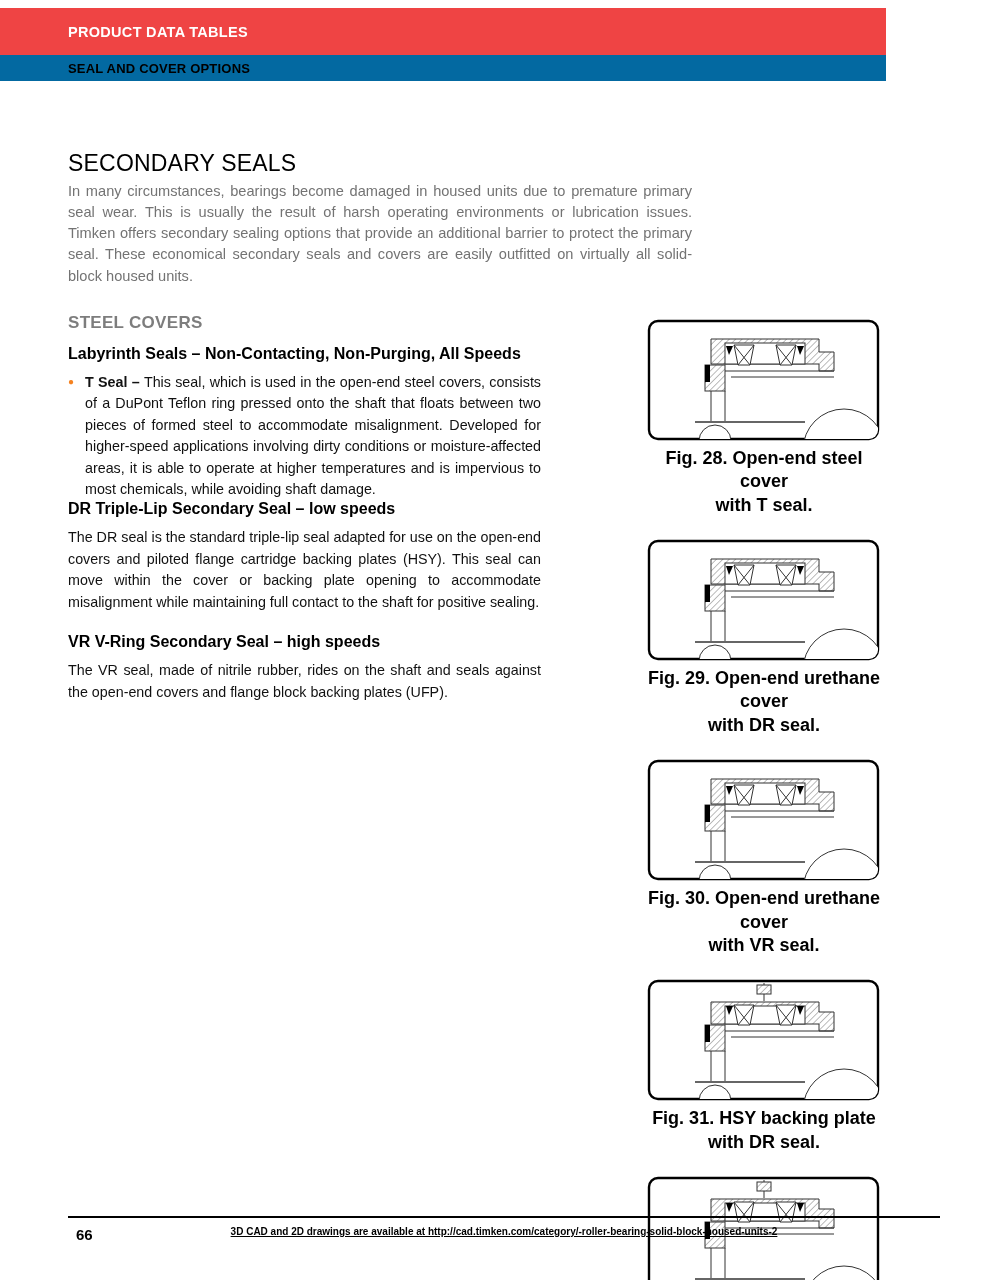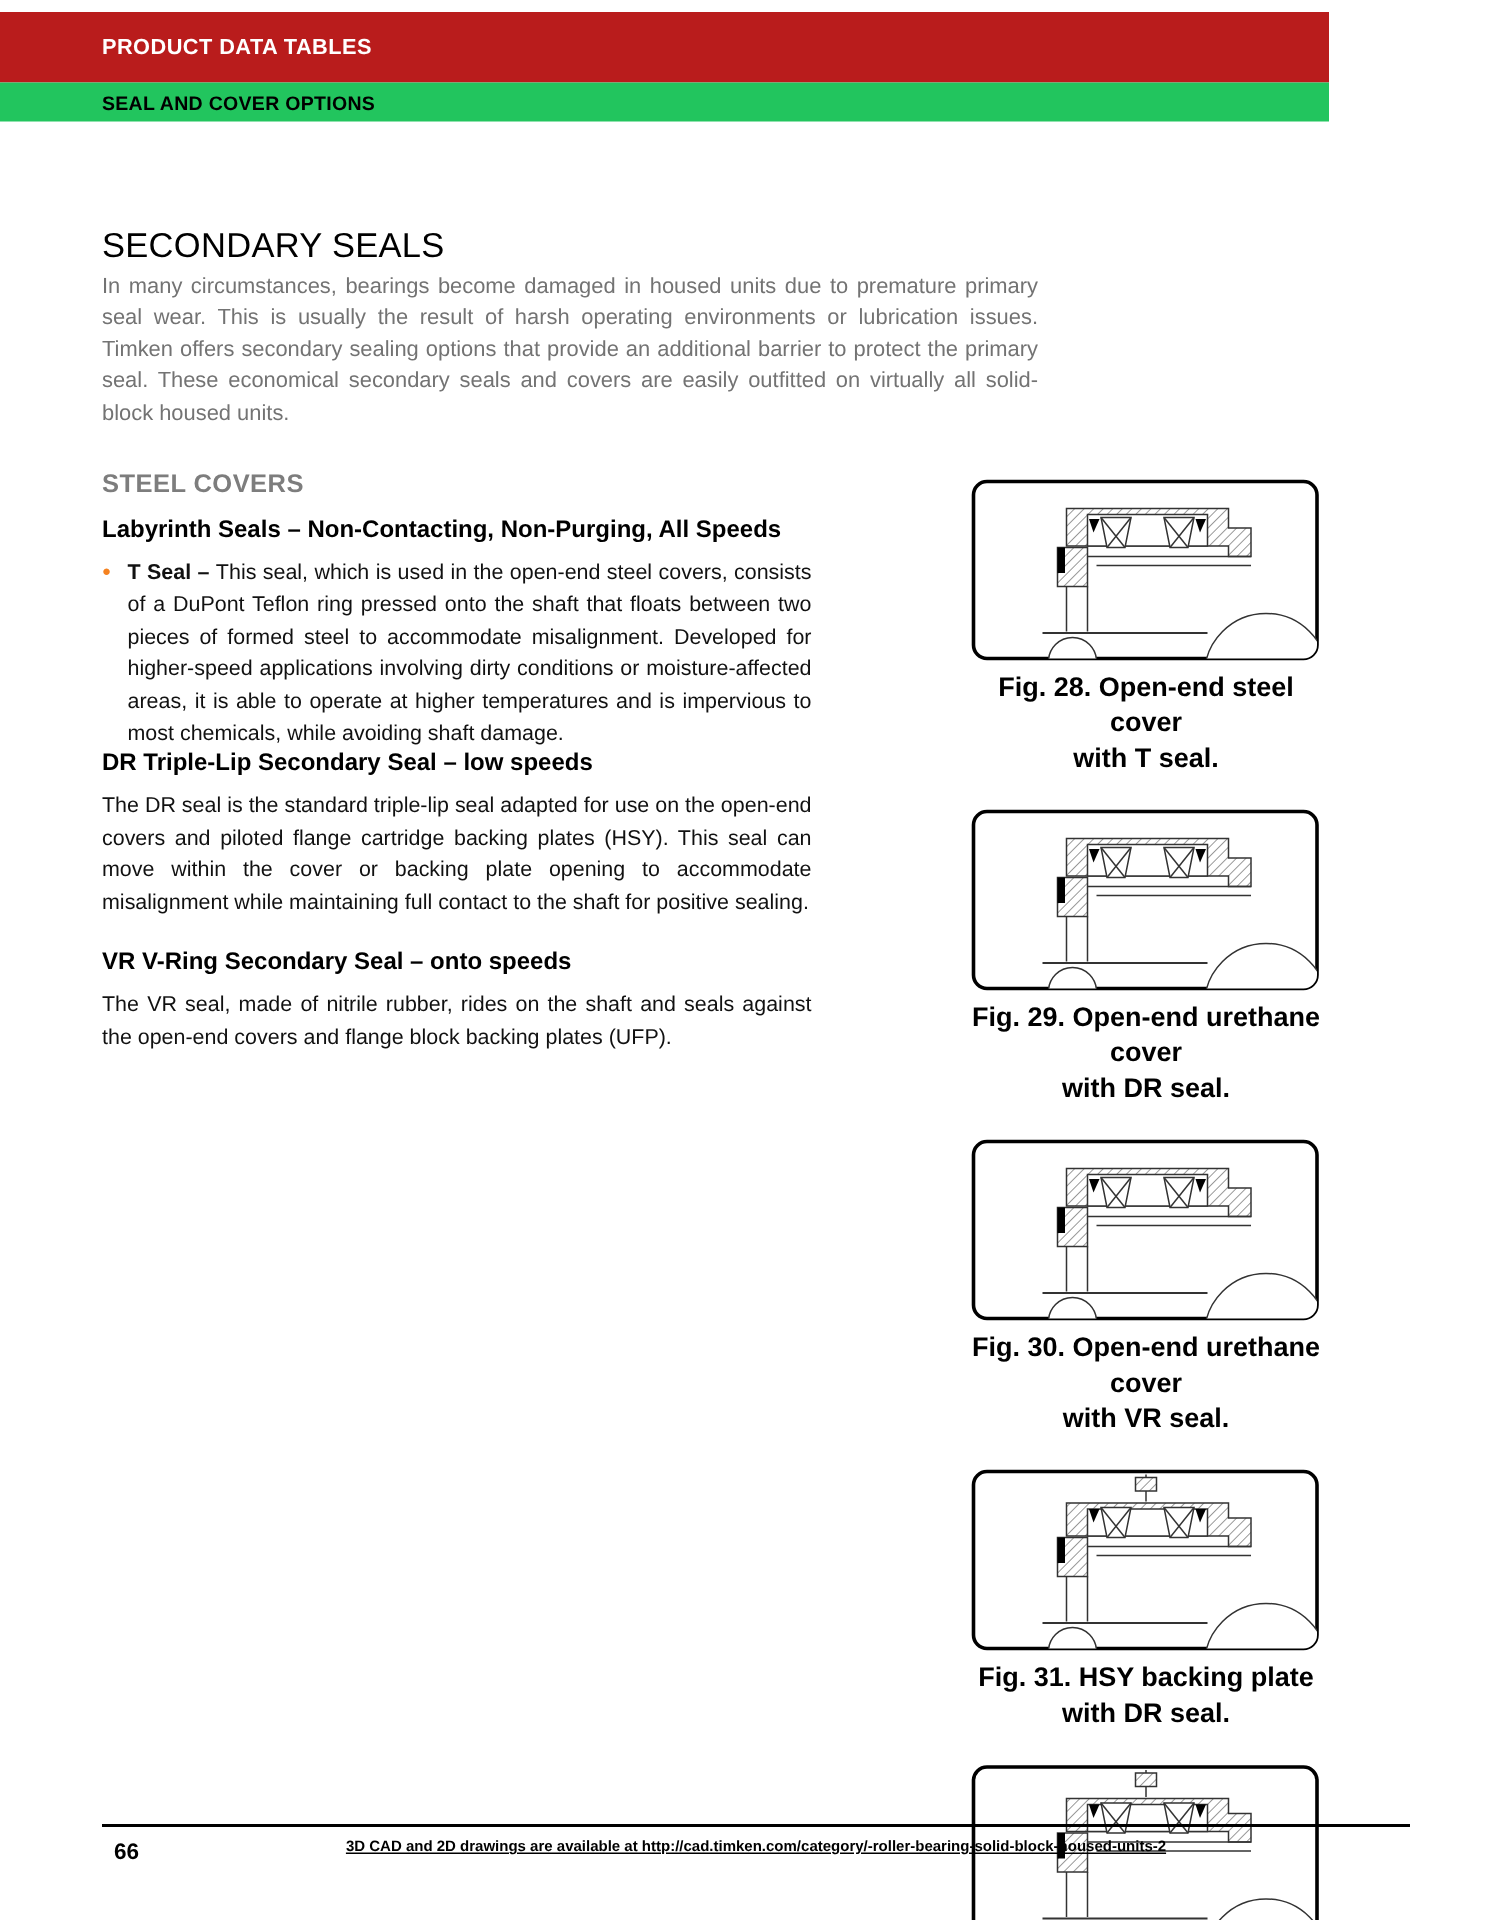--- a/index.html
+++ b/index.html
@@ -4,26 +4,26 @@
 <style>
   * { margin:0; padding:0; box-sizing:border-box; }
   body {
     width:1000px; height:1280px; position:relative;
     background:#ffffff; color:#000;
     font-family:"Liberation Sans", sans-serif;
     overflow:hidden;
   }
   .band-black {
     position:absolute; top:8px; left:0; width:886px; height:47px;
-    background:#b91c1c; color:#fff; display:flex; align-items:center;
+    background:#ef4444; color:#fff; display:flex; align-items:center;
     padding-left:68px; font-size:14.5px; font-weight:bold; letter-spacing:.3px;
   }
   .band-gray {
     position:absolute; top:55px; left:0; width:886px; height:26px;
-    background:#22c55e; color:#000; display:flex; align-items:center;
+    background:#0369a1; color:#000; display:flex; align-items:center;
     padding-left:68px; font-size:13px; font-weight:bold; letter-spacing:.2px;
   }
   .content { position:absolute; top:150px; left:68px; width:813px; }
   .page-title { font-size:23px; font-weight:normal; letter-spacing:.2px; margin-bottom:4px; }
   .intro { width:624px; font-size:14.6px; line-height:1.45; text-align:justify; color:#737373; }
   .columns { display:flex; margin-top:26px; }
   .col-left { width:473px; }
   .col-right { width:234px; margin-left:auto; margin-top:6px; }
   .section-heading { font-size:17px; font-weight:bold; color:#7d7d7d; letter-spacing:.3px; margin-bottom:12px; }
   .sub-title { font-size:16px; font-weight:bold; margin-bottom:9px; }
@@ -70,21 +70,21 @@
       <div class="section-heading">STEEL COVERS</div>
       <h3 class="sub-title">Labyrinth Seals – Non-Contacting, Non-Purging, All Speeds</h3>
       <ul class="bullets">
         <li>
           <b>T Seal – </b><span>This seal, which is used in the open-end steel covers, consists of a DuPont Teflon ring pressed onto the shaft that floats between two pieces of formed steel to accommodate misalignment. Developed for higher-speed applications involving dirty conditions or moisture-affected areas, it is able to operate at higher temperatures and is impervious to most chemicals, while avoiding shaft damage.</span>
         </li>
       </ul>
 
       <h3 class="sub-title">DR Triple-Lip Secondary Seal – low speeds</h3>
       <p class="body">The DR seal is the standard triple-lip seal adapted for use on the open-end covers and piloted flange cartridge backing plates (HSY). This seal can move within the cover or backing plate opening to accommodate misalignment while maintaining full contact to the shaft for positive sealing.</p>
-      <h3 class="sub-title title-gap">VR V-Ring Secondary Seal – onto speeds</h3>
+      <h3 class="sub-title title-gap">VR V-Ring Secondary Seal – high speeds</h3>
       <p class="body">The VR seal, made of nitrile rubber, rides on the shaft and seals against the open-end covers and flange block backing plates (UFP).</p>
     </div>
 
     <div class="col-right">
 
       <figure class="figure">
         <div class="fig-box">
             <svg viewBox="0 0 233 122" xmlns="http://www.w3.org/2000/svg">
               <defs>
                 <pattern id="hatch0" width="4.5" height="4.5" patternUnits="userSpaceOnUse" patternTransform="rotate(45)">

